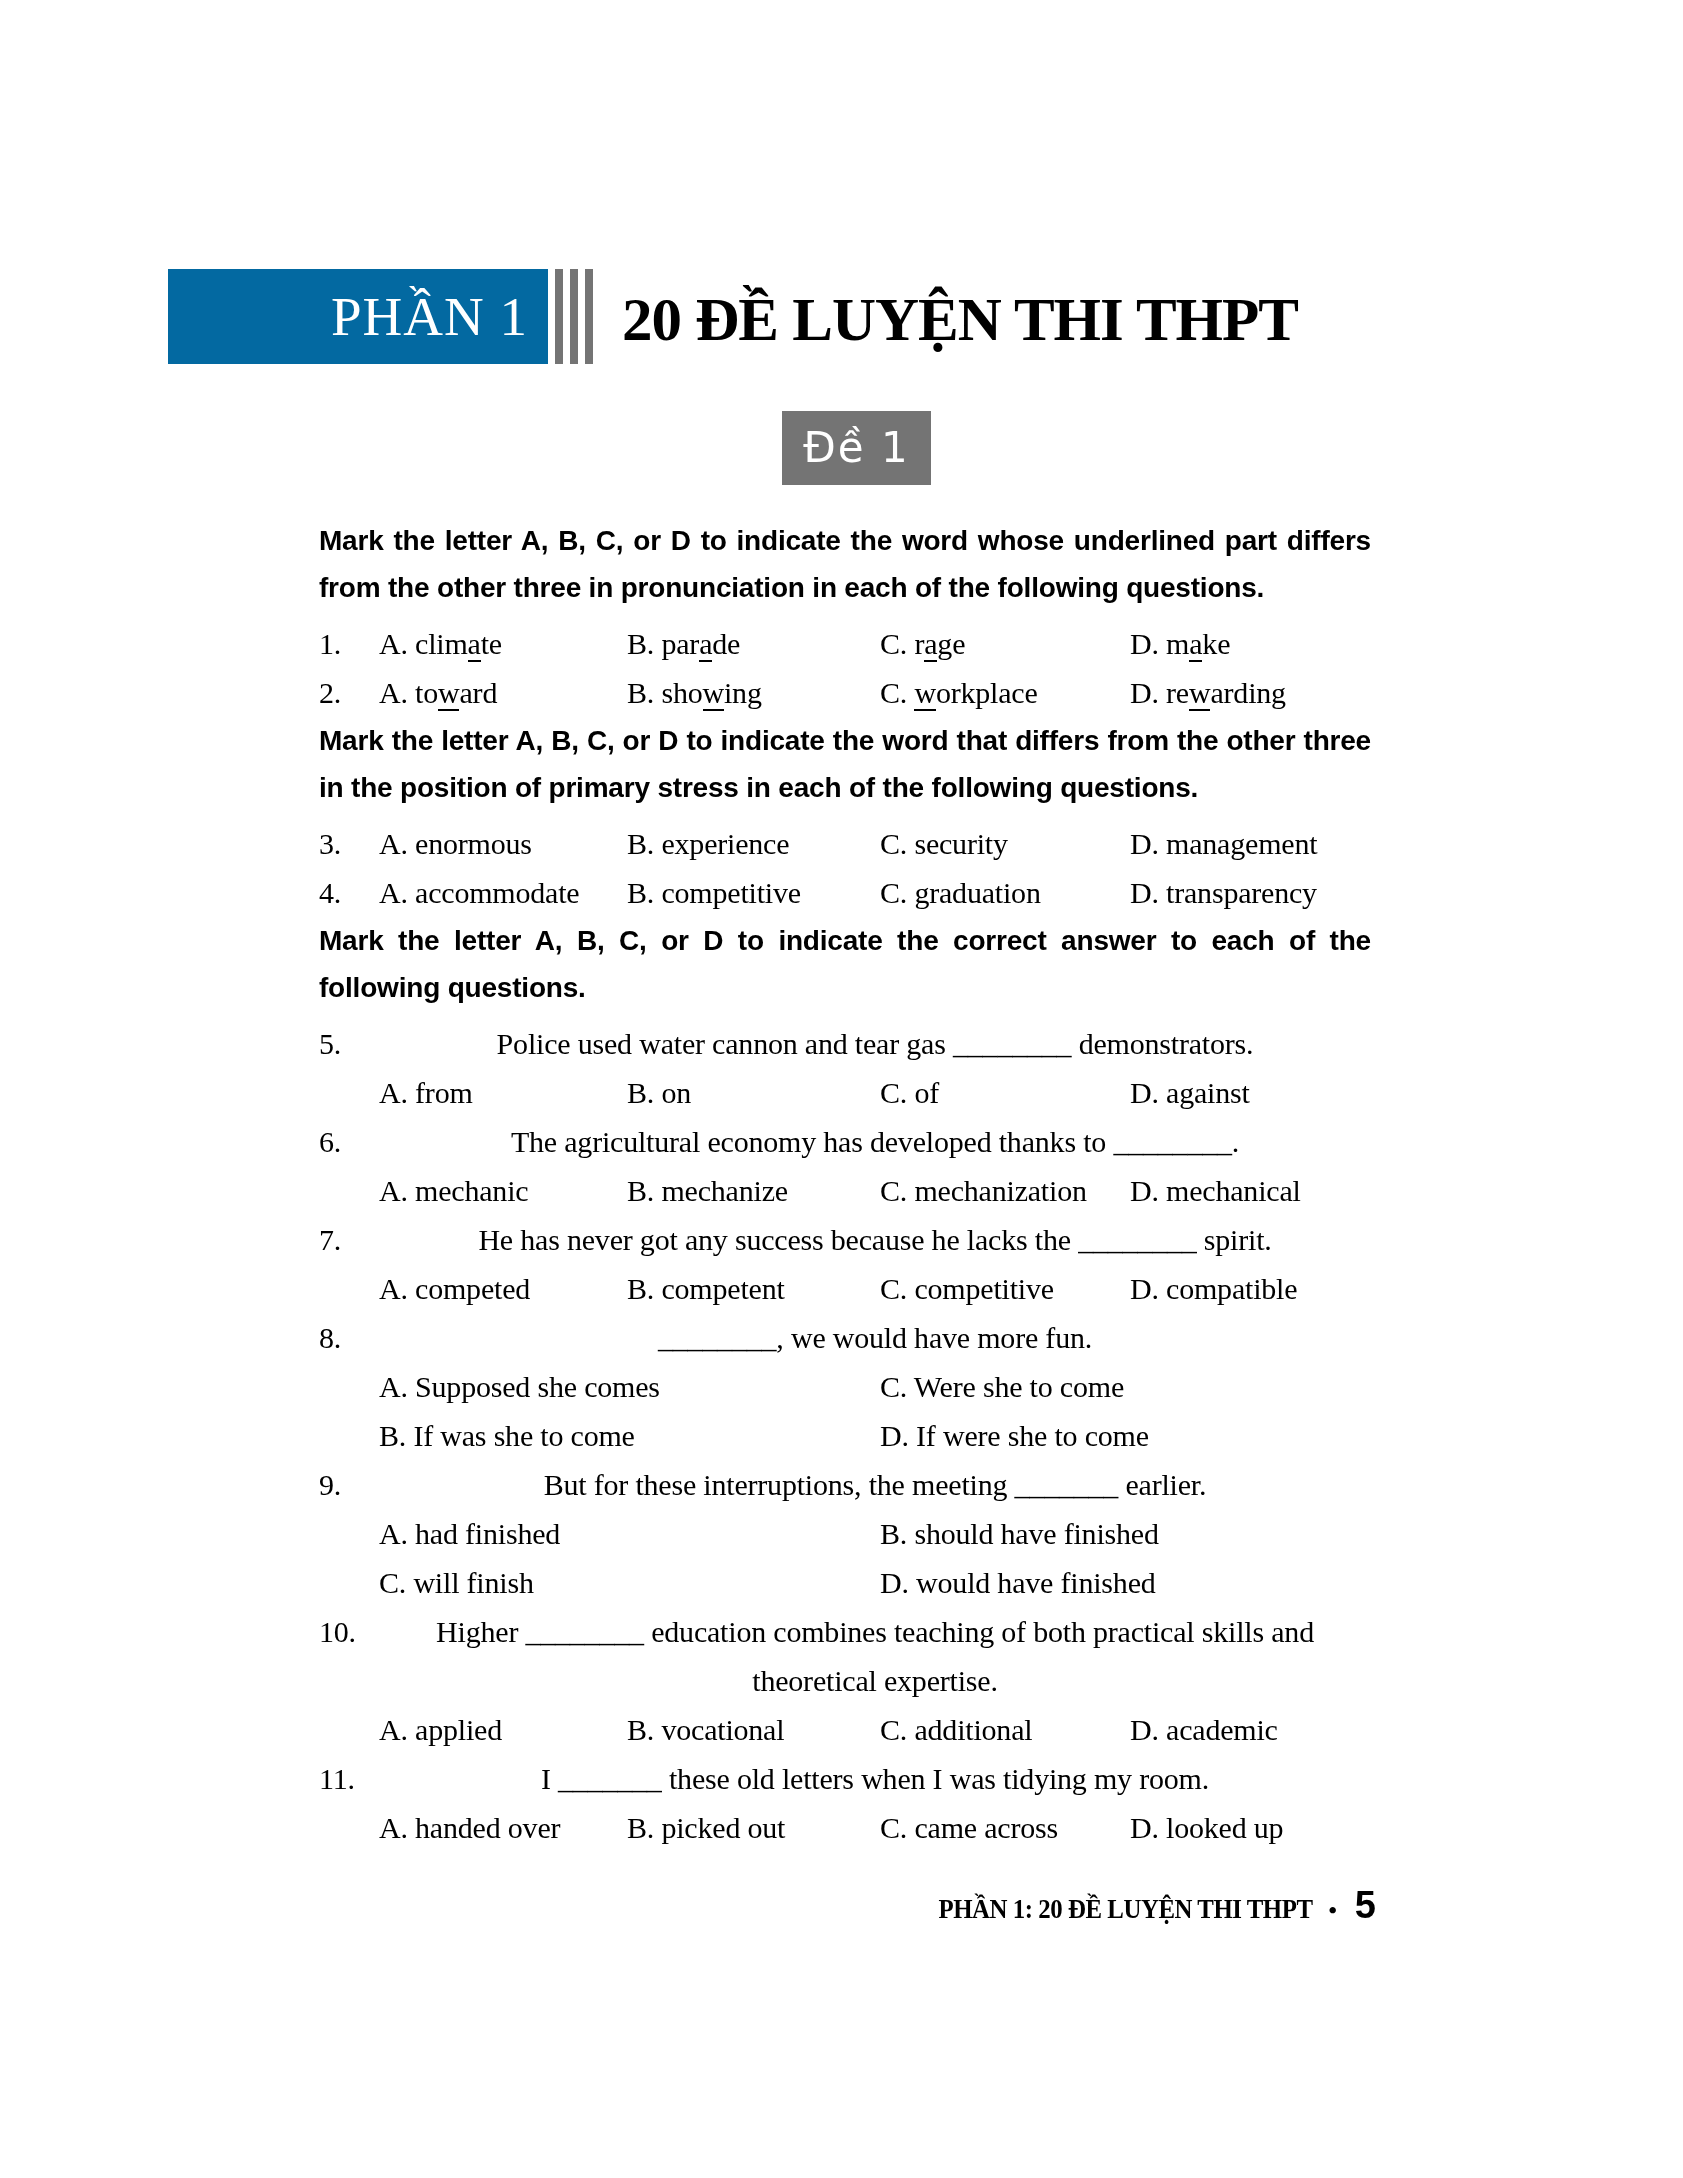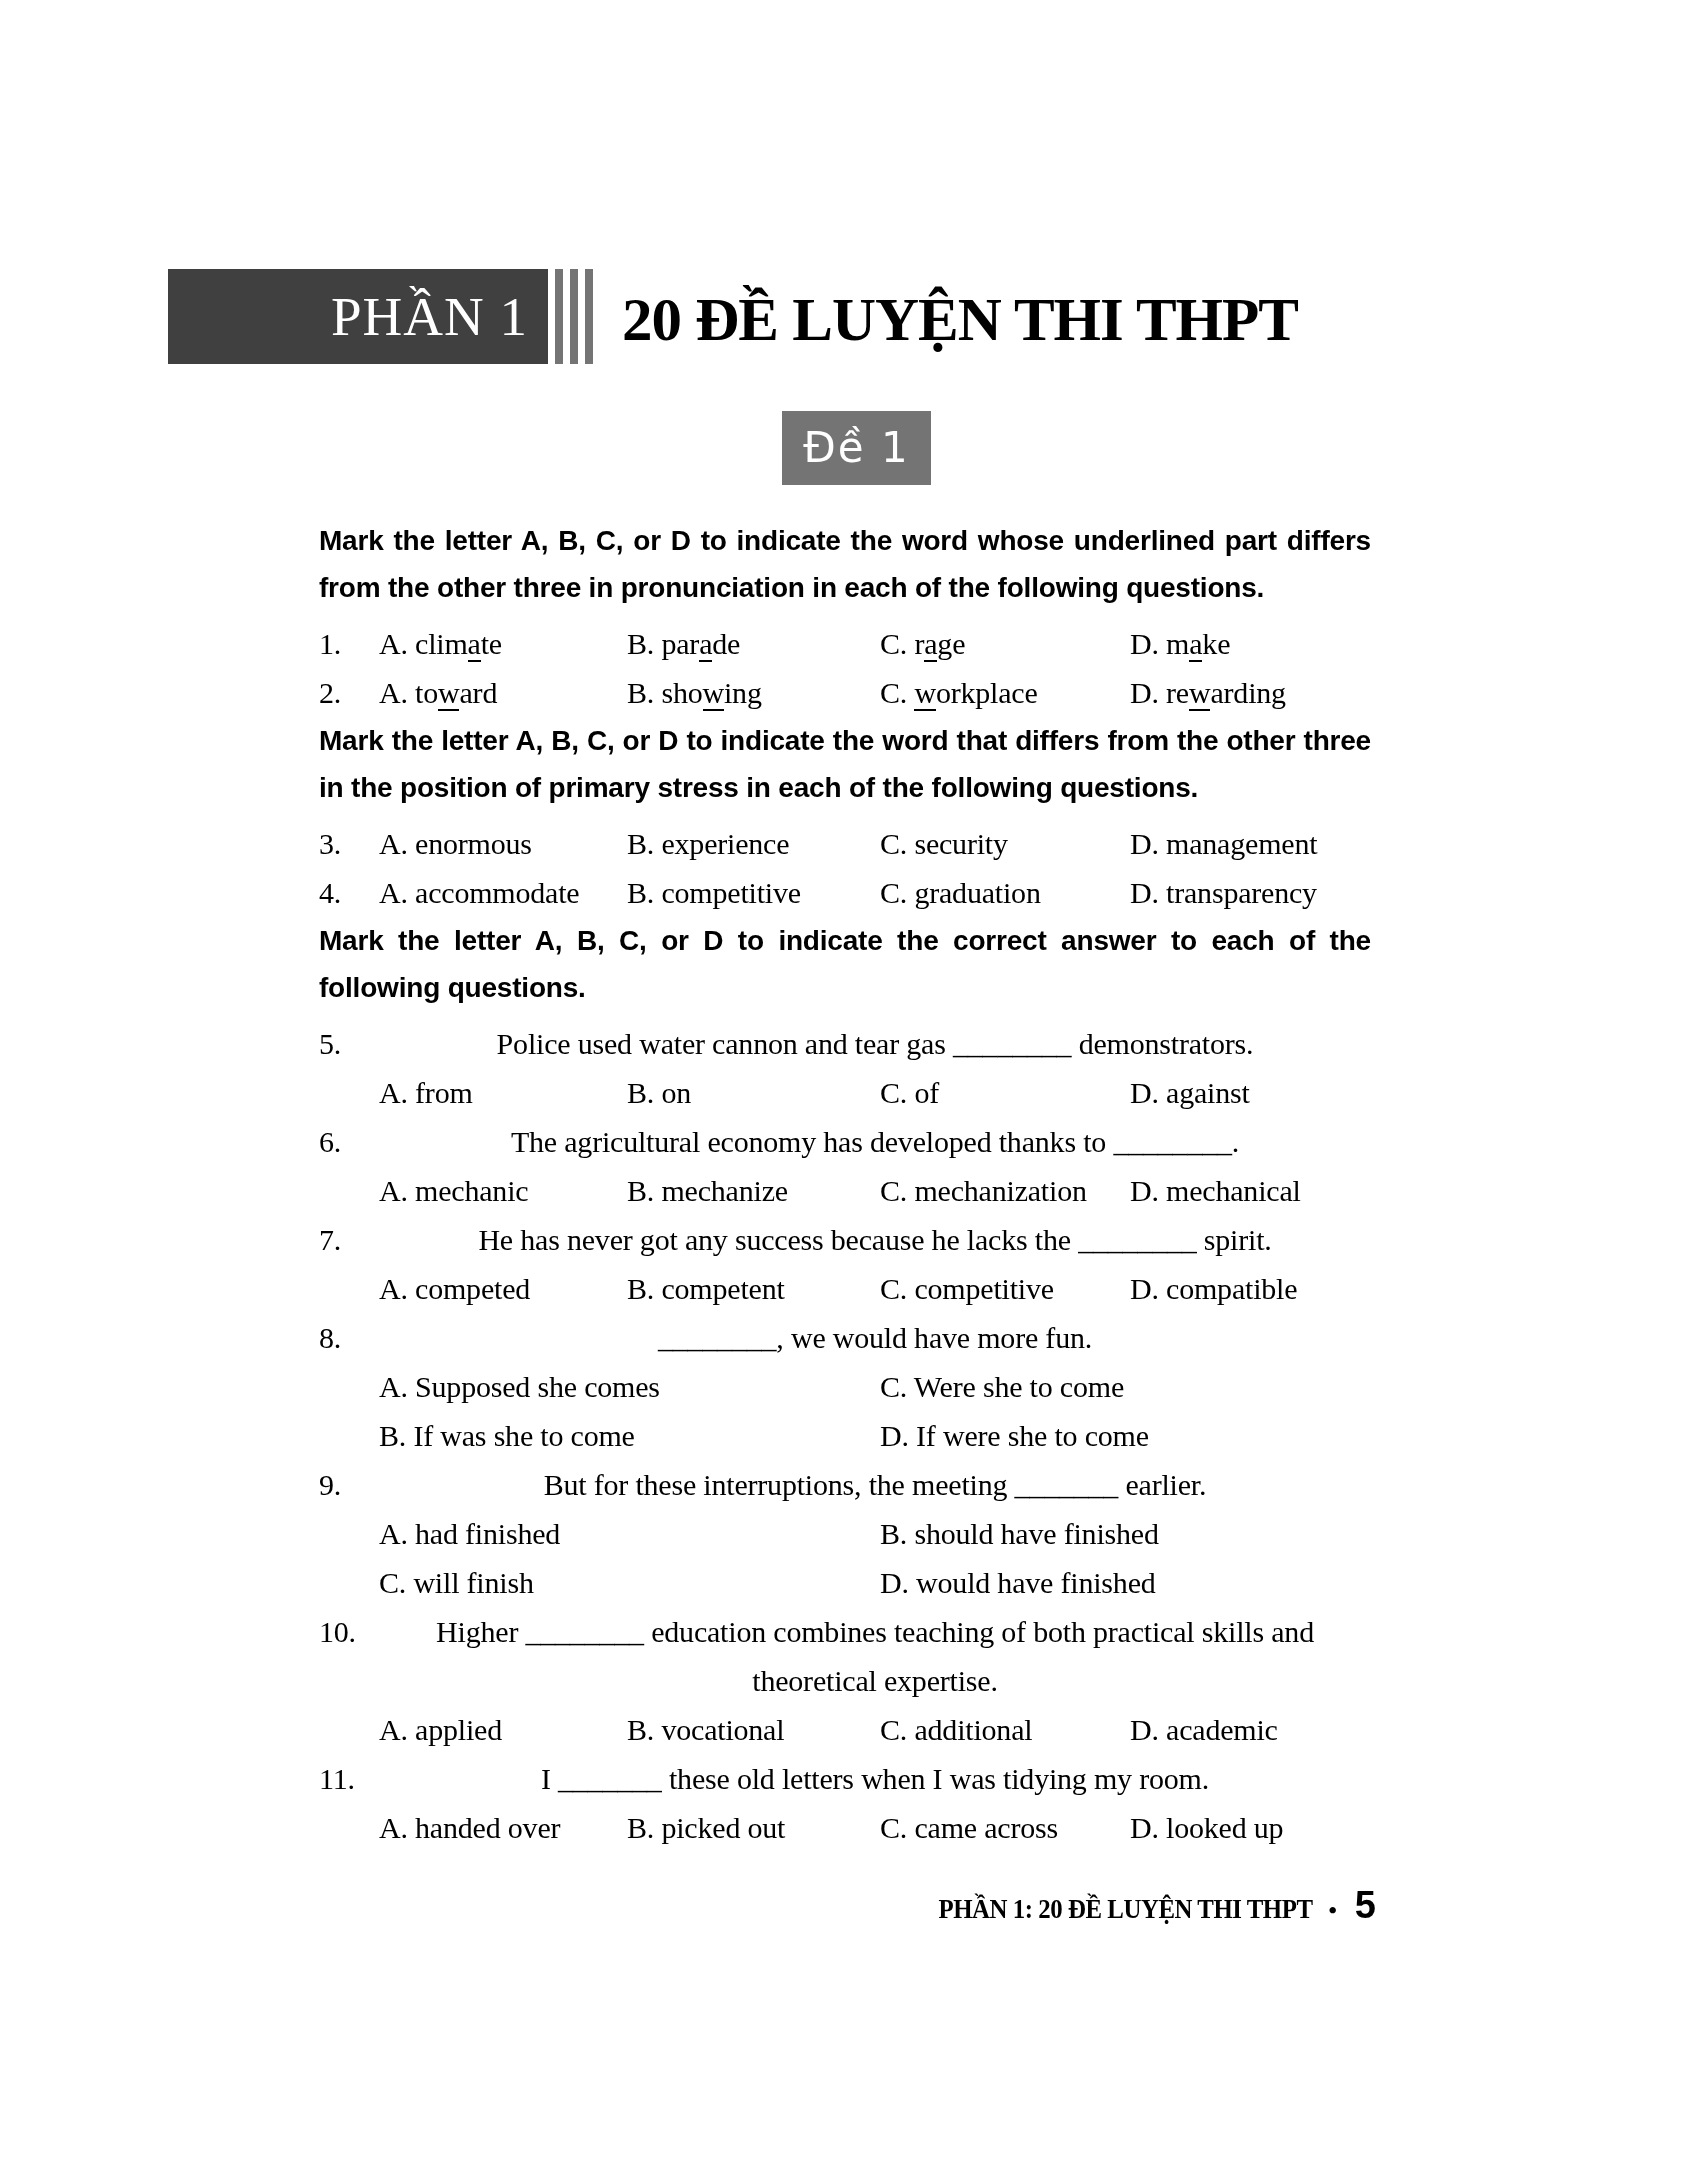--- a/index.html
+++ b/index.html
@@ -93,21 +93,21 @@
     transform: scaleX(0.92); transform-origin: right bottom;
     white-space: nowrap;
   }
   .f-bullet { font-size: 24px; font-weight: bold; margin: 0 10px 0 8px; }
   .f-page { font-family: "Liberation Sans", sans-serif; font-weight: bold; font-size: 38px; }
 </style>
 </head>
 <body style="background: rgb(255, 255, 255);">
 
 <div class="header-row">
-  <div class="part-box" style="background: #404040; padding-left: 24px;">
+  <div class="part-box" style="background: #0369a1; padding-left: 24px;">
     <span class="part-label">PHẦN 1</span>
   </div>
   <div class="stripes">
     <span class="bar" style="background: rgb(116, 116, 116);"></span>
     <span class="bar" style="background: rgb(116, 116, 116);"></span>
     <span class="bar" style="background: rgb(116, 116, 116);"></span>
   </div>
   <div class="header-title">20 ĐỀ LUYỆN THI THPT</div>
 </div>
 

